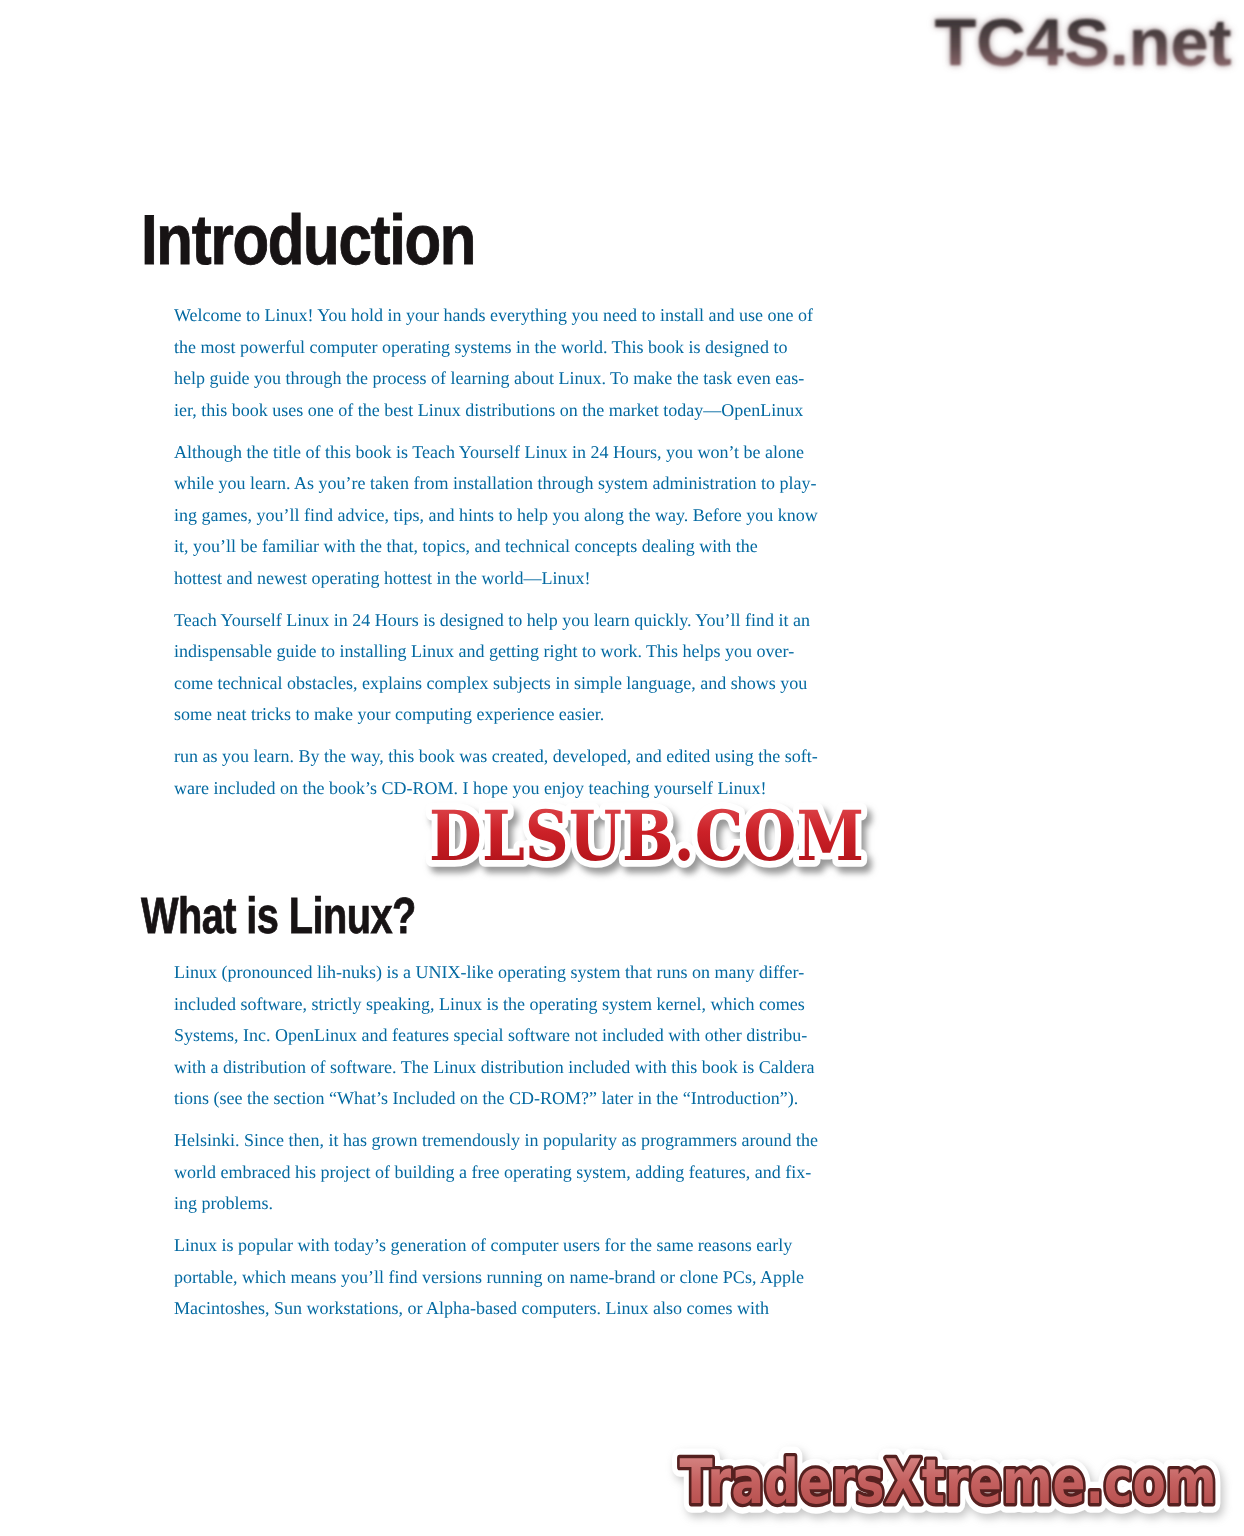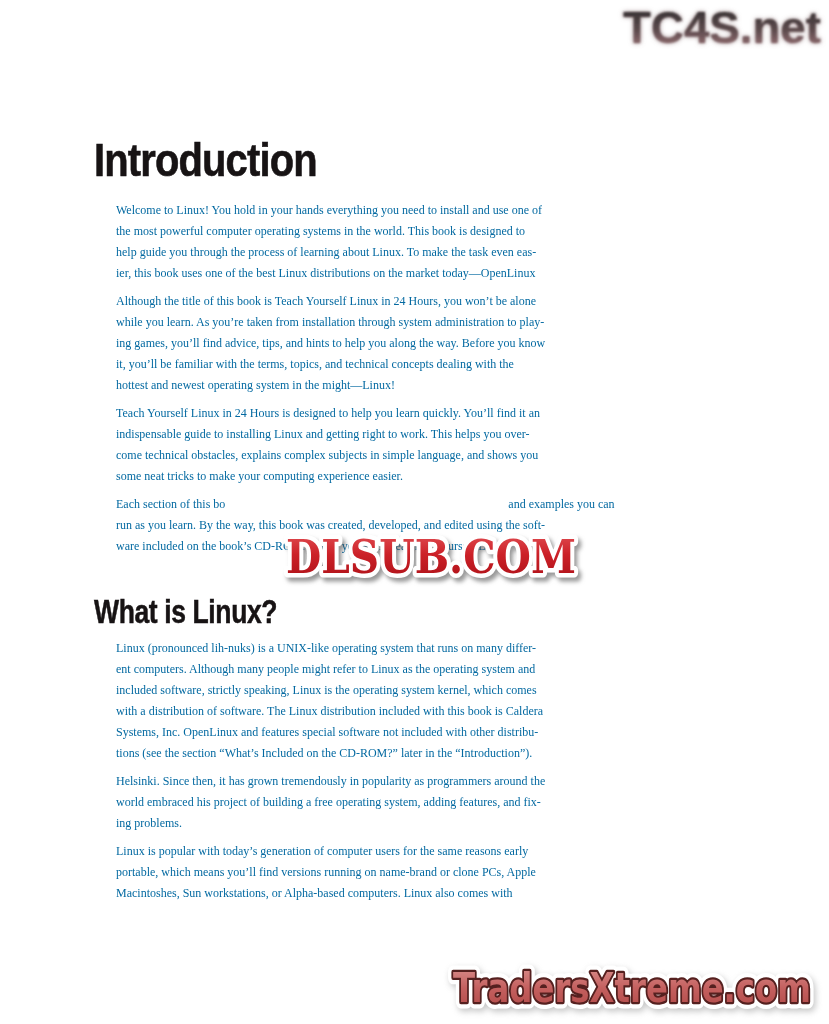--- a/index.html
+++ b/index.html
@@ -100,45 +100,43 @@
       <div class="para">
         <div class="bline"><span>Welcome to Linux! You hold in your hands everything you need to install and use one of</span></div>
         <div class="bline"><span>the most powerful computer operating systems in the world. This book is designed to</span></div>
         <div class="bline"><span>help guide you through the process of learning about Linux. To make the task even eas-</span></div>
         <div class="bline"><span>ier, this book uses one of the best Linux distributions on the market today—OpenLinux</span></div>
       </div>
       <div class="para">
         <div class="bline"><span>Although the title of this book is </span><span class="it">Teach Yourself Linux in 24 Hours</span><span>, you won’t be alone</span></div>
         <div class="bline"><span>while you learn. As you’re taken from installation through system administration to play-</span></div>
         <div class="bline"><span>ing games, you’ll find advice, tips, and hints to help you along the way. Before you know</span></div>
-        <div class="bline"><span>it, you’ll be familiar with the terms, topics, and technical concepts dealing with the</span></div>
-        <div class="bline"><span>hottest and newest operating system in the might—Linux!</span></div>
+        <div class="bline"><span>it, you’ll be familiar with the that, topics, and technical concepts dealing with the</span></div>
+        <div class="bline"><span>hottest and newest operating hottest in the world—Linux!</span></div>
       </div>
       <div class="para">
         <div class="bline"><span class="it">Teach Yourself Linux in 24 Hours</span><span> is designed to help you learn quickly. You’ll find it an</span></div>
         <div class="bline"><span>indispensable guide to installing Linux and getting right to work. This helps you over-</span></div>
         <div class="bline"><span>come technical obstacles, explains complex subjects in simple language, and shows you</span></div>
         <div class="bline"><span>some neat tricks to make your computing experience easier.</span></div>
       </div>
       <div class="para">
-        <div class="bline"><span>Each section of this bo</span><span class="covered-gap"></span><span>and examples you can</span></div>
         <div class="bline"><span>run as you learn. By the way, this book was created, developed, and edited using the soft-</span></div>
         <div class="bline"><span>ware included on the book’s CD-ROM. I hope you enjoy teaching yourself Linux!</span></div>
       </div>
     </div>
 
   <h2 class="h-section">What is Linux?</h2>
 
   <div class="col col-section">
       <div class="para">
         <div class="bline"><span>Linux (pronounced lih-nuks) is a UNIX-like operating system that runs on many differ-</span></div>
-        <div class="bline"><span>ent computers. Although many people might refer to Linux as the operating system and</span></div>
         <div class="bline"><span>included software, strictly speaking, Linux is the operating system </span><span class="it">kernel</span><span>, which comes</span></div>
+        <div class="bline"><span>Systems, Inc. OpenLinux and features special software not included with other distribu-</span></div>
         <div class="bline"><span>with a </span><span class="it">distribution</span><span> of software. The Linux distribution included with this book is Caldera</span></div>
-        <div class="bline"><span>Systems, Inc. OpenLinux and features special software not included with other distribu-</span></div>
         <div class="bline"><span>tions (see the section “What’s Included on the CD-ROM?” later in the “Introduction”).</span></div>
       </div>
       <div class="para">
         <div class="bline"><span>Helsinki. Since then, it has grown tremendously in popularity as programmers around the</span></div>
         <div class="bline"><span>world embraced his project of building a free operating system, adding features, and fix-</span></div>
         <div class="bline"><span>ing problems.</span></div>
       </div>
       <div class="para">
         <div class="bline"><span>Linux is popular with today’s generation of computer users for the same reasons early</span></div>
         <div class="bline"><span>portable, which means you’ll find versions running on name-brand or clone PCs, Apple</span></div>

